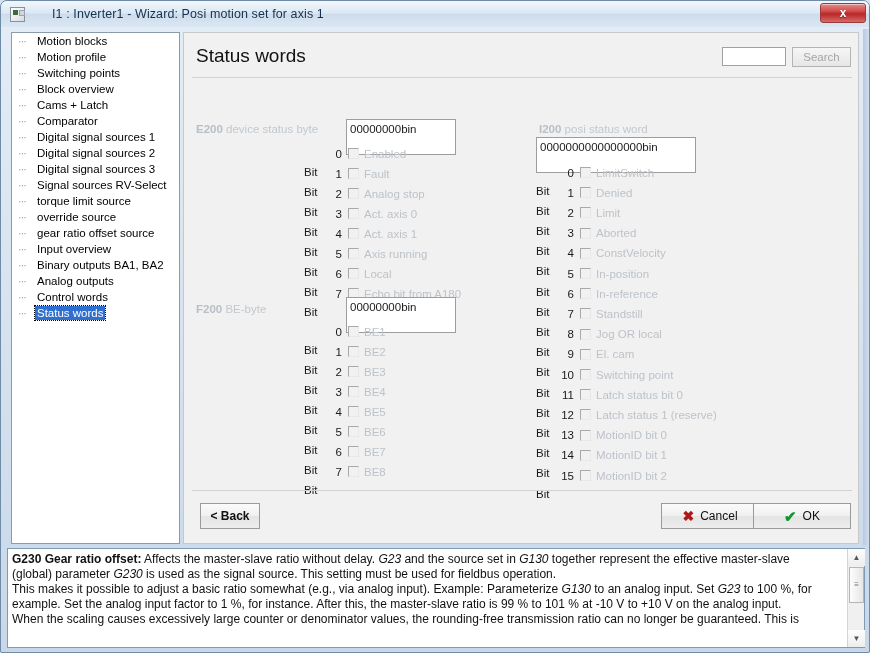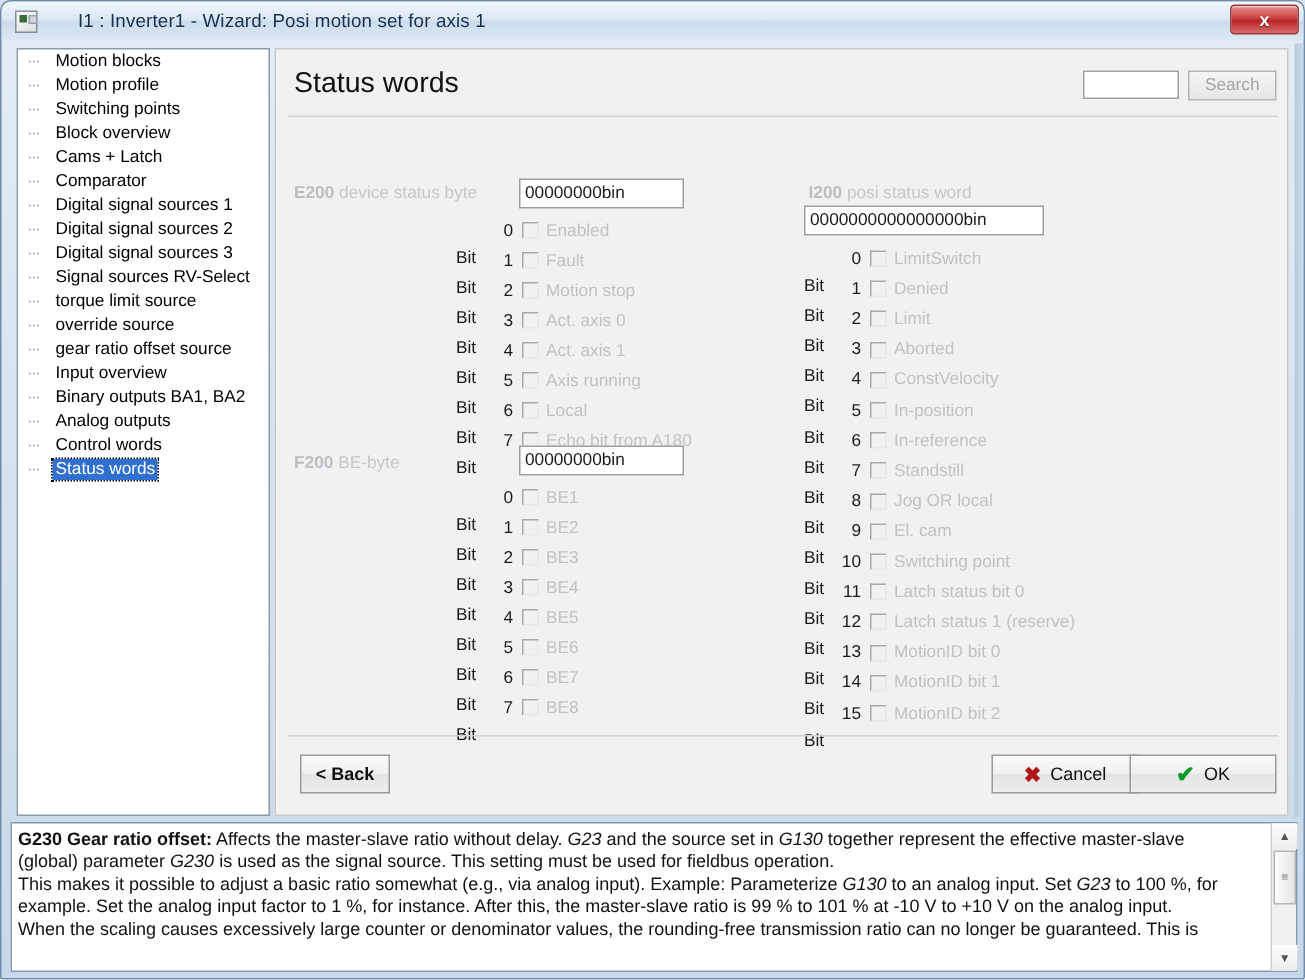--- a/index.html
+++ b/index.html
@@ -124,21 +124,21 @@
 
   
   .group-label {
     position: absolute; font-size: 11.5px; white-space: nowrap;
   }
   .group-label .code { color: #b9bfc6; font-weight: 700; }
   .group-label .desc { color: #c2c8ce; font-weight: 400; }
 
   .valuebox {
     position: absolute;
-    height: 20px; background:#fff;
+    height: 36px; background:#fff;
     border: 1px solid #9d9d9d;
     font-size: 11.5px; color:#1a1a1a;
     line-height: 18px; padding-left: 3px;
     overflow:hidden; white-space:nowrap;
   }
 
   .bitrow {
     position: absolute; display: flex; align-items: center;
     height: 17px; font-size: 11.5px; white-space: nowrap;
   }
@@ -321,21 +321,21 @@
             <div class="bitrow" style="left: 120px; top: 132px;">
               <span class="bit-word">Bit</span>
               <span class="bit-num">1</span>
               <span class="cbx"></span>
               <span class="bit-lbl">Fault</span>
             </div>
             <div class="bitrow" style="left: 120px; top: 152px;">
               <span class="bit-word">Bit</span>
               <span class="bit-num">2</span>
               <span class="cbx"></span>
-              <span class="bit-lbl">Motion stop</span>
+              <span class="bit-lbl">Analog stop</span>
             </div>
             <div class="bitrow" style="left: 120px; top: 172px;">
               <span class="bit-word">Bit</span>
               <span class="bit-num">3</span>
               <span class="cbx"></span>
               <span class="bit-lbl">Act. axis 0</span>
             </div>
             <div class="bitrow" style="left: 120px; top: 192px;">
               <span class="bit-word">Bit</span>
               <span class="bit-num">4</span>

